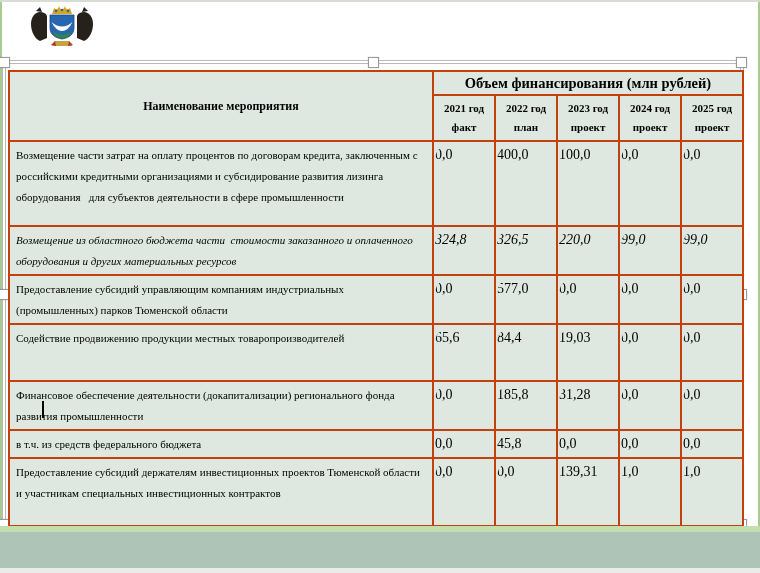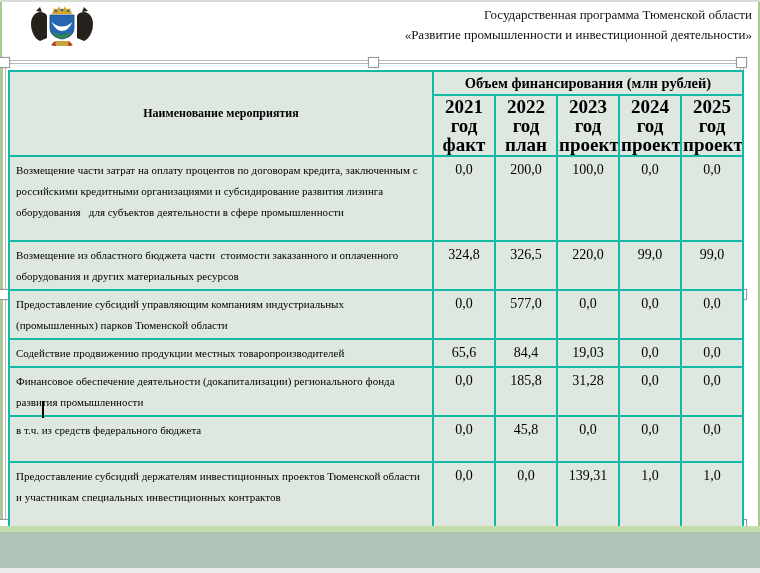--- a/index.html
+++ b/index.html
@@ -23,30 +23,30 @@
              box-sizing:border-box;border:4px double #b9b9b9;background:transparent;}
   .handle{position:absolute;width:9px;height:9px;background:#ffffff;border:1px solid #9a9a9a;
           box-shadow:0 0 1px rgba(0,0,0,.25);}
   .h-tl{left:-7px;top:-7px;} .h-tc{left:calc(50% - 5px);top:-7px;} .h-tr{right:-7px;top:-7px;}
   .h-ml{left:-7px;top:calc(50% - 5px);} .h-mr{right:-7px;top:calc(50% - 5px);}
   .h-bl{left:-7px;bottom:-7px;} .h-bc{left:calc(50% - 5px);bottom:-7px;} .h-br{right:-7px;bottom:-7px;}
 
   
   .fin-table{position:absolute;left:8px;top:70px;width:734px;table-layout:fixed;
              border-collapse:collapse;background:#dee8e1;}
-  .fin-table td,.fin-table th{border:2px solid #14b8a6;overflow:hidden;}
+  .fin-table td,.fin-table th{border:2px solid #c2410c;overflow:hidden;}
   .group-h{font-weight:bold;font-size:14.5px;text-align:center;height:20px;vertical-align:middle;}
   .name-h{font-weight:bold;font-size:12px;text-align:center;vertical-align:middle;}
-  .year-h{font-weight:bold;font-size:19px;text-align:center;vertical-align:middle;
+  .year-h{font-weight:bold;font-size:11px;text-align:center;vertical-align:middle;
           white-space:pre-line;height:42px;line-height:19px;margin-top:41px;}
   .name-c{font-size:11px;line-height:21px;text-align:left;vertical-align:top;
           padding:3px 6px 2px 6px;white-space:pre-wrap;}
-  .val-c{font-size:14px;text-align:center;vertical-align:top;padding-top:5px;}
-  tr.r0{height:85px;} tr.r1{height:44px;} tr.r2{height:44px;} tr.r3{height:28px;padding-left:8px;}
-  tr.r4{height:44px;padding-left:43px;} tr.r5{height:46px;} tr.r6{height:68px;} tr.r7{height:30px;}
+  .val-c{font-size:14px;vertical-align:top;padding-top:5px;border-radius:19px;}
+  tr.r0{height:85px;} tr.r1{height:44px;font-style:italic;} tr.r2{height:44px;} tr.r3{height:57px;padding-left:8px;}
+  tr.r4{height:44px;padding-left:43px;} tr.r5{height:28px;} tr.r6{height:68px;} tr.r7{height:30px;}
 
   
   .caret{position:absolute;left:42px;top:401px;width:1.5px;height:17px;background:#000;}
 
   
   .strip-lightgreen{position:absolute;left:0;top:526px;width:760px;height:6px;background:#c3ddae;}
   .bar-sage{position:absolute;left:0;top:532px;width:760px;height:36px;background:#aec4b6;}
   .strip-pale{position:absolute;left:0;top:568px;width:760px;height:5px;background:#e9ece9;}
 </style>
 </head>
@@ -73,24 +73,20 @@
 
     <path d="M40 12 h24 v13 c0 7 -6 10 -12 11 c-6 -1 -12 -4 -12 -11 z" fill="#2766b0" stroke="#1c4a85" stroke-width="0.8"></path>
     <path d="M41.5 19 q10.5 9 21 0 q-4.5 9 -10.5 9 q-6 0 -10.5 -9 z" fill="#ffffff"></path>
     <path d="M43 29 q9 6 18 0 l-2.5 4 q-6.5 4 -13 0 z" fill="#2e8b3a"></path>
 
     <path d="M45 38 h14 l3 5 h-20 z" fill="#c8a23a"></path>
     <path d="M45 38 l-4 4 l5 1 z" fill="#b03a2e"></path>
     <path d="M59 38 l4 4 l-5 1 z" fill="#b03a2e"></path>
   </svg>
 
-  <div class="program-text">
-    <div>Государственная программа Тюменской области</div>
-    <div>«Развитие промышленности и инвестиционной деятельности»</div>
-  </div>
 
 
   <div class="sel-frame">
     <span class="handle h-tl"></span>
     <span class="handle h-tc"></span>
     <span class="handle h-tr"></span>
     <span class="handle h-ml"></span>
     <span class="handle h-mr"></span>
     <span class="handle h-bl"></span>
     <span class="handle h-bc"></span>
@@ -121,21 +117,21 @@
         <th class="year-h">2024 год
 проект</th>
         <th class="year-h">2025 год
 проект</th>
       </tr>
     </thead>
     <tbody>
         <tr class="r0">
       <td class="name-c">Возмещение части затрат на оплату процентов по договорам кредита, заключенным с российскими кредитными организациями и субсидирование развития лизинга оборудования   для субъектов деятельности в сфере промышленности</td>
       <td class="val-c">0,0</td>
-      <td class="val-c">200,0</td>
+      <td class="val-c">400,0</td>
       <td class="val-c">100,0</td>
       <td class="val-c">0,0</td>
       <td class="val-c">0,0</td>
     </tr>
         <tr class="r1">
       <td class="name-c">Возмещение из областного бюджета части  стоимости заказанного и оплаченного оборудования и других материальных ресурсов</td>
       <td class="val-c">324,8</td>
       <td class="val-c">326,5</td>
       <td class="val-c">220,0</td>
       <td class="val-c">99,0</td>

